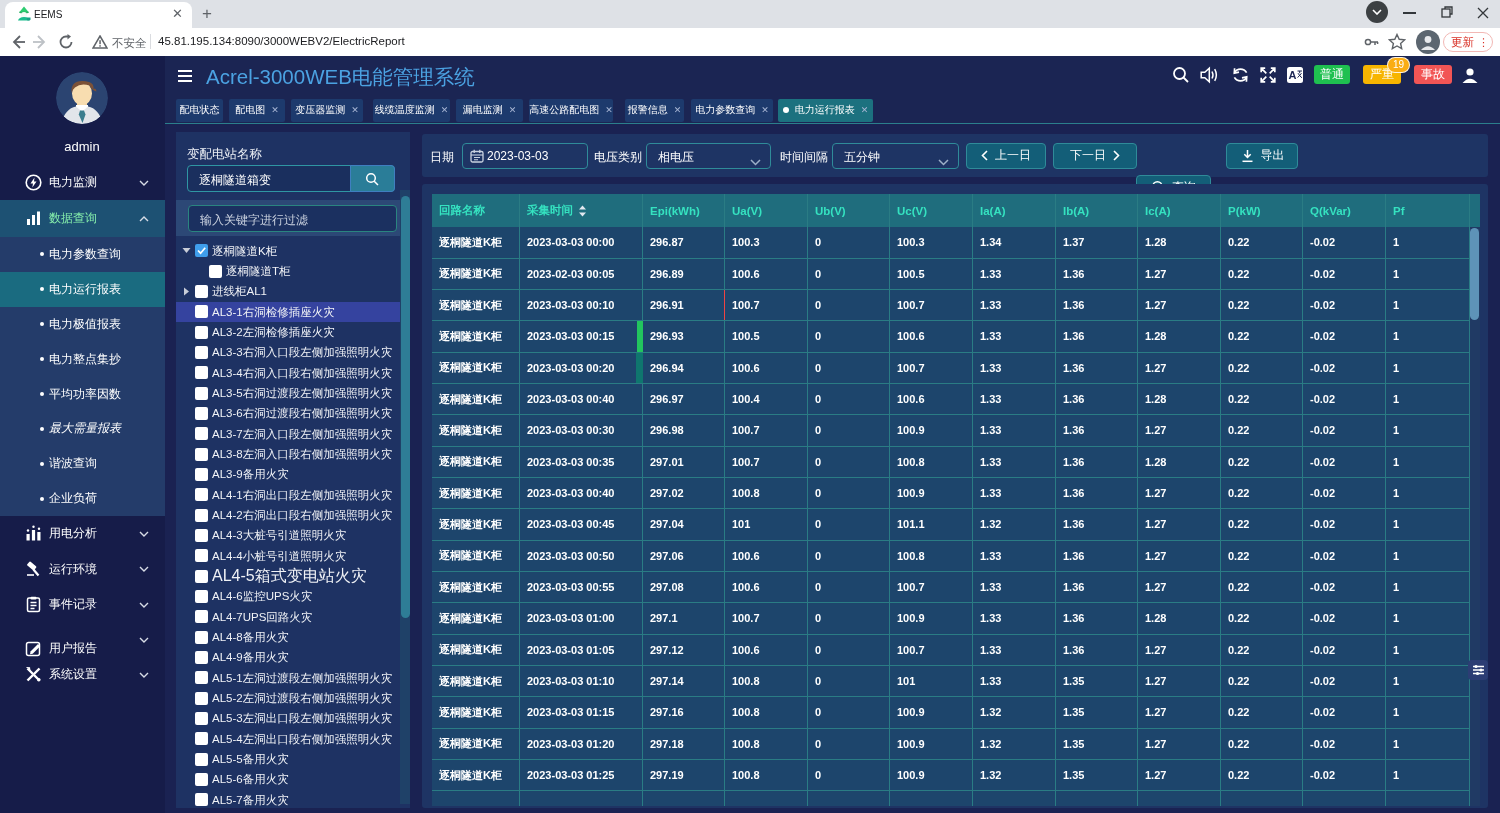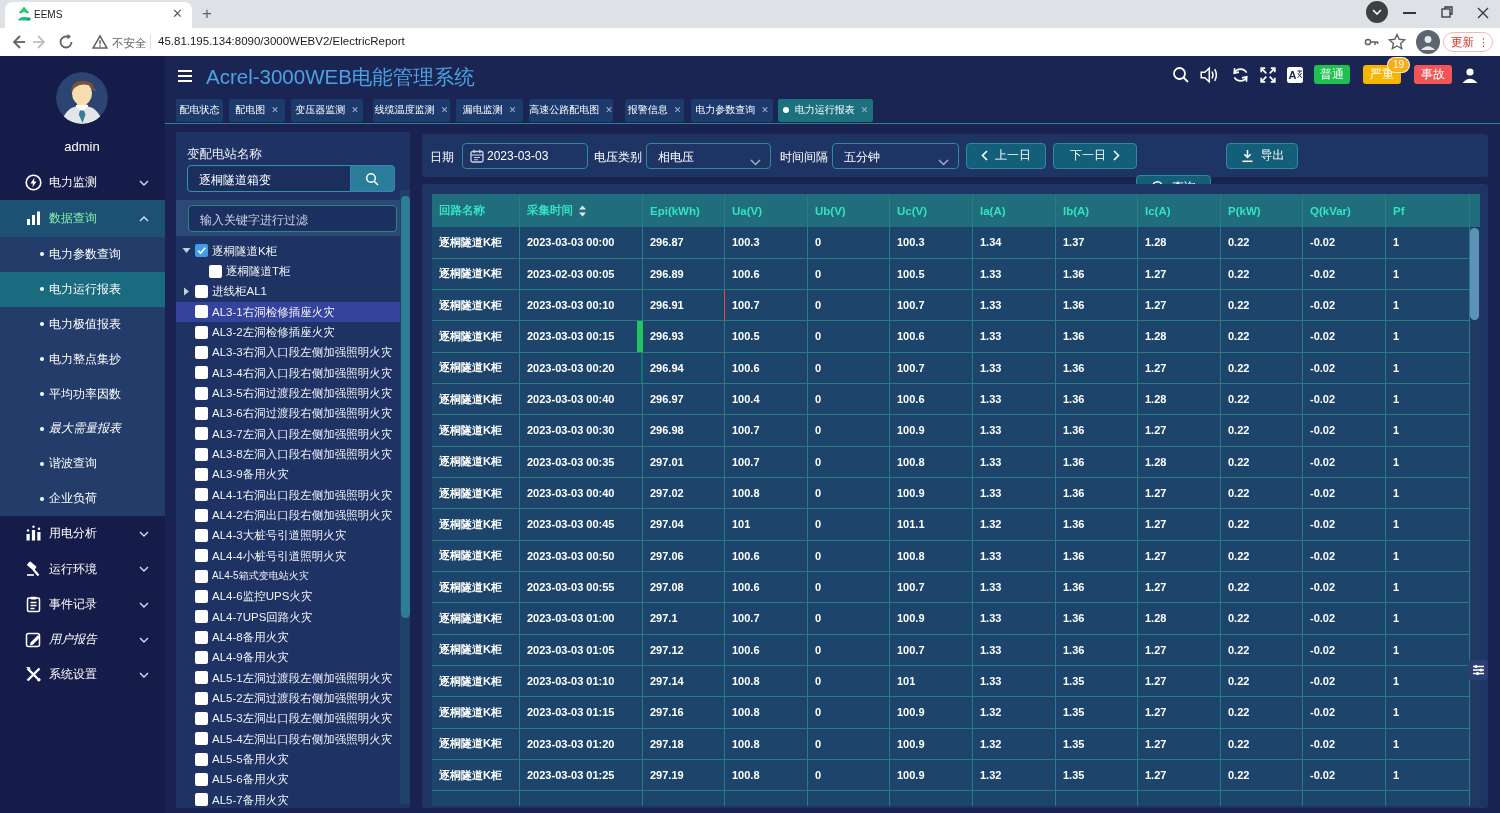--- a/index.html
+++ b/index.html
@@ -263,21 +263,21 @@
         <path d="M5.5 6.5 H11.5 M5.5 9.5 H11.5 M5.5 12.5 H9.5" stroke="#fff" stroke-width="1.3"></path>
       </svg>
     </span>
     <span style="margin-left:7px;color:#fff;font-size:12px;">事件记录</span>
     <span style="position:absolute;left:139px;top:50%;margin-top:-3px;display:flex;">
       <svg width="10" height="6" viewBox="0 0 10 6" style="">
         <path d="M1 1 L5 5 L9 1" stroke="#d7dce6" stroke-width="1.4" fill="none"></path>
       </svg>
     </span>
   </div>
-<div class="abs" style="left:0;top:622px;width:165px;height:35.3px;display:flex;align-items:center;font-style:italic;">
+<div class="abs" style="left:0;top:622px;width:165px;height:35.3px;display:flex;align-items:flex-end;">
     <span style="margin-left:25px;width:17px;height:17px;display:inline-flex;">
       <svg width="17" height="17" viewBox="0 0 17 17" style="">
         <rect x="1.5" y="2.5" width="13" height="13" rx="2" fill="none" stroke="#fff" stroke-width="1.5"></rect>
         <path d="M5.5 11.5 L13 4 L15.2 6.2 L7.7 13.7 L5 14.2 Z" fill="#fff"></path>
       </svg>
     </span>
     <span style="margin-left:7px;color:#fff;font-size:12px;">用户报告</span>
     <span style="position:absolute;left:139px;top:50%;margin-top:-3px;display:flex;">
       <svg width="10" height="6" viewBox="0 0 10 6" style="">
         <path d="M1 1 L5 5 L9 1" stroke="#d7dce6" stroke-width="1.4" fill="none"></path>
@@ -385,21 +385,21 @@
 <div class="abs" style="left:176px;top:525.22px;width:224px;height:20.33px;">
     <span style="position:absolute;left:19px;top:50%;margin-top:-6.5px;width:13px;height:13px;background:#fff;border-radius:2px;"></span>
     <span style="position:absolute;left:36px;top:50%;margin-top:-7px;color:#f0f2f6;font-size:11.5px;line-height:14px;white-space:nowrap;">AL4-3大桩号引道照明火灾</span>
   </div>
 <div class="abs" style="left:176px;top:545.55px;width:224px;height:20.33px;">
     <span style="position:absolute;left:19px;top:50%;margin-top:-6.5px;width:13px;height:13px;background:#fff;border-radius:2px;"></span>
     <span style="position:absolute;left:36px;top:50%;margin-top:-7px;color:#f0f2f6;font-size:11.5px;line-height:14px;white-space:nowrap;">AL4-4小桩号引道照明火灾</span>
   </div>
 <div class="abs" style="left:176px;top:565.88px;width:224px;height:20.33px;">
     <span style="position:absolute;left:19px;top:50%;margin-top:-6.5px;width:13px;height:13px;background:#fff;border-radius:2px;"></span>
-    <span style="position:absolute;left:36px;top:50%;margin-top:-7px;color:#f0f2f6;font-size:10px;line-height:14px;white-space:nowrap;">AL4-5箱式变电站火灾</span>
+    <span style="position:absolute;left:36px;top:50%;margin-top:-7px;color:#f0f2f6;font-size:16px;line-height:14px;white-space:nowrap;">AL4-5箱式变电站火灾</span>
   </div>
 <div class="abs" style="left:176px;top:586.2099999999999px;width:224px;height:20.33px;">
     <span style="position:absolute;left:19px;top:50%;margin-top:-6.5px;width:13px;height:13px;background:#fff;border-radius:2px;"></span>
     <span style="position:absolute;left:36px;top:50%;margin-top:-7px;color:#f0f2f6;font-size:11.5px;line-height:14px;white-space:nowrap;">AL4-6监控UPS火灾</span>
   </div>
 <div class="abs" style="left:176px;top:606.54px;width:224px;height:20.33px;">
     <span style="position:absolute;left:19px;top:50%;margin-top:-6.5px;width:13px;height:13px;background:#fff;border-radius:2px;"></span>
     <span style="position:absolute;left:36px;top:50%;margin-top:-7px;color:#f0f2f6;font-size:11.5px;line-height:14px;white-space:nowrap;">AL4-7UPS回路火灾</span>
   </div>
 <div class="abs" style="left:176px;top:626.87px;width:212px;height:20.33px;">
@@ -556,21 +556,21 @@
     <div style="width:83px;height:100%;border-right:1px solid #2a7c84;padding-left:7px;display:flex;align-items:center;box-sizing:border-box;white-space:nowrap;overflow:hidden;">100.6</div>
     <div style="width:83px;height:100%;border-right:1px solid #2a7c84;padding-left:7px;display:flex;align-items:center;box-sizing:border-box;white-space:nowrap;overflow:hidden;">1.33</div>
     <div style="width:82px;height:100%;border-right:1px solid #2a7c84;padding-left:7px;display:flex;align-items:center;box-sizing:border-box;white-space:nowrap;overflow:hidden;">1.36</div>
     <div style="width:83px;height:100%;border-right:1px solid #2a7c84;padding-left:7px;display:flex;align-items:center;box-sizing:border-box;white-space:nowrap;overflow:hidden;">1.28</div>
     <div style="width:82px;height:100%;border-right:1px solid #2a7c84;padding-left:7px;display:flex;align-items:center;box-sizing:border-box;white-space:nowrap;overflow:hidden;">0.22</div>
     <div style="width:83px;height:100%;border-right:1px solid #2a7c84;padding-left:7px;display:flex;align-items:center;box-sizing:border-box;white-space:nowrap;overflow:hidden;">-0.02</div>
     <div style="width:84px;height:100%;border-right:1px solid #2a7c84;padding-left:7px;display:flex;align-items:center;box-sizing:border-box;white-space:nowrap;overflow:hidden;">1</div>
   </div>
 <div class="abs" style="left:432px;top:352.62px;width:1038px;height:31.33px;background:#1d456c;border-bottom:1px solid #2a7c84;color:#fff;font-size:11px;font-weight:bold;display:flex;box-sizing:border-box;">
     <div style="width:88px;height:100%;border-right:1px solid #2a7c84;padding-left:7px;display:flex;align-items:center;box-sizing:border-box;white-space:nowrap;overflow:hidden;">逐桐隧道K柜</div>
-    <div style="width:123px;height:100%;border-right:2px solid #0f766e;padding-left:7px;display:flex;align-items:center;box-sizing:border-box;white-space:nowrap;overflow:hidden;">2023-03-03 00:20</div>
+    <div style="width:123px;height:100%;border-right:7px solid #0f766e;padding-left:7px;display:flex;align-items:center;box-sizing:border-box;white-space:nowrap;overflow:hidden;">2023-03-03 00:20</div>
     <div style="width:82px;height:100%;border-right:1px solid #2a7c84;padding-left:7px;display:flex;align-items:center;box-sizing:border-box;white-space:nowrap;overflow:hidden;">296.94</div>
     <div style="width:83px;height:100%;border-right:1px solid #2a7c84;padding-left:7px;display:flex;align-items:center;box-sizing:border-box;white-space:nowrap;overflow:hidden;">100.6</div>
     <div style="width:82px;height:100%;border-right:1px solid #2a7c84;padding-left:7px;display:flex;align-items:center;box-sizing:border-box;white-space:nowrap;overflow:hidden;">0</div>
     <div style="width:83px;height:100%;border-right:1px solid #2a7c84;padding-left:7px;display:flex;align-items:center;box-sizing:border-box;white-space:nowrap;overflow:hidden;">100.7</div>
     <div style="width:83px;height:100%;border-right:1px solid #2a7c84;padding-left:7px;display:flex;align-items:center;box-sizing:border-box;white-space:nowrap;overflow:hidden;">1.33</div>
     <div style="width:82px;height:100%;border-right:1px solid #2a7c84;padding-left:7px;display:flex;align-items:center;box-sizing:border-box;white-space:nowrap;overflow:hidden;">1.36</div>
     <div style="width:83px;height:100%;border-right:1px solid #2a7c84;padding-left:7px;display:flex;align-items:center;box-sizing:border-box;white-space:nowrap;overflow:hidden;">1.27</div>
     <div style="width:82px;height:100%;border-right:1px solid #2a7c84;padding-left:7px;display:flex;align-items:center;box-sizing:border-box;white-space:nowrap;overflow:hidden;">0.22</div>
     <div style="width:83px;height:100%;border-right:1px solid #2a7c84;padding-left:7px;display:flex;align-items:center;box-sizing:border-box;white-space:nowrap;overflow:hidden;">-0.02</div>
     <div style="width:84px;height:100%;border-right:1px solid #2a7c84;padding-left:7px;display:flex;align-items:center;box-sizing:border-box;white-space:nowrap;overflow:hidden;">1</div>

